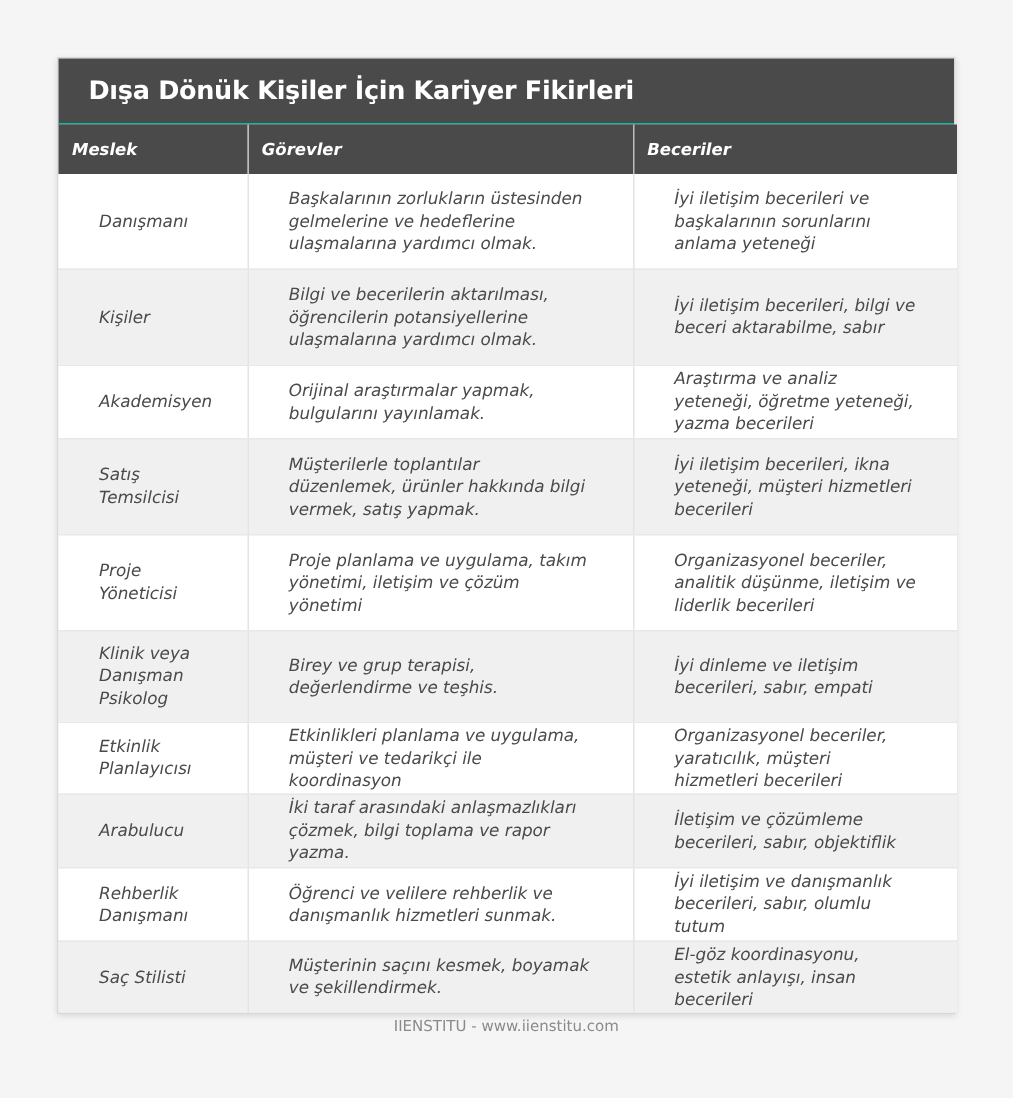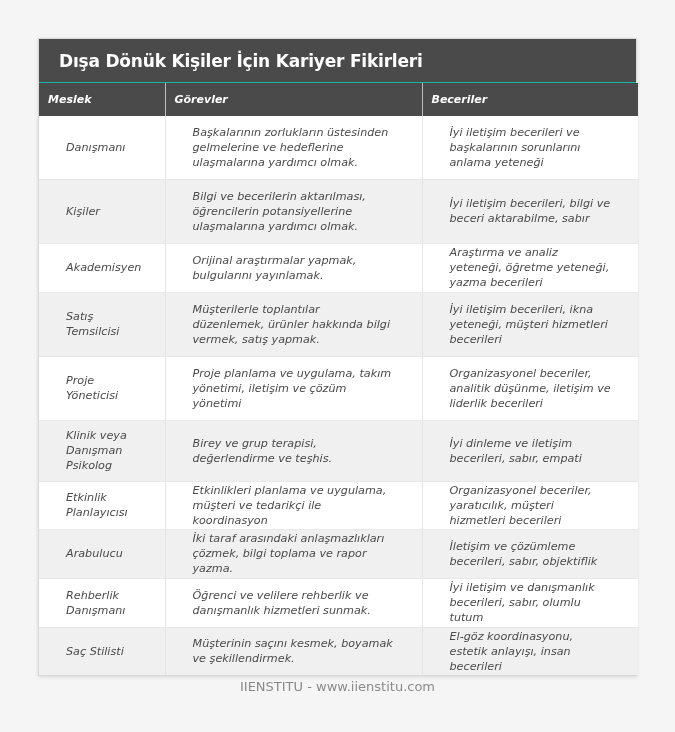--- a/index.html
+++ b/index.html
@@ -63,21 +63,21 @@
     tbody td:last-child { border-right: none; }
     tbody tr:nth-child(odd) td { background: #ffffff; }
     tbody tr:nth-child(even) td { background: #f0f0f0; }
     tbody tr:last-child td { border-bottom: none; }
     .footer {
       position: absolute;
       left: 0;
       top: 679px;
       width: 675px;
       text-align: center;
-      font-size: 13px;
+      font-size: 10px;
       color: #8a8a8a;
     }
   </style>
 </head>
 <body>
 
 <div class="card">
   <div class="title-bar">Dışa Dönük Kişiler İçin Kariyer Fikirleri</div>
   <table>
     <colgroup>

